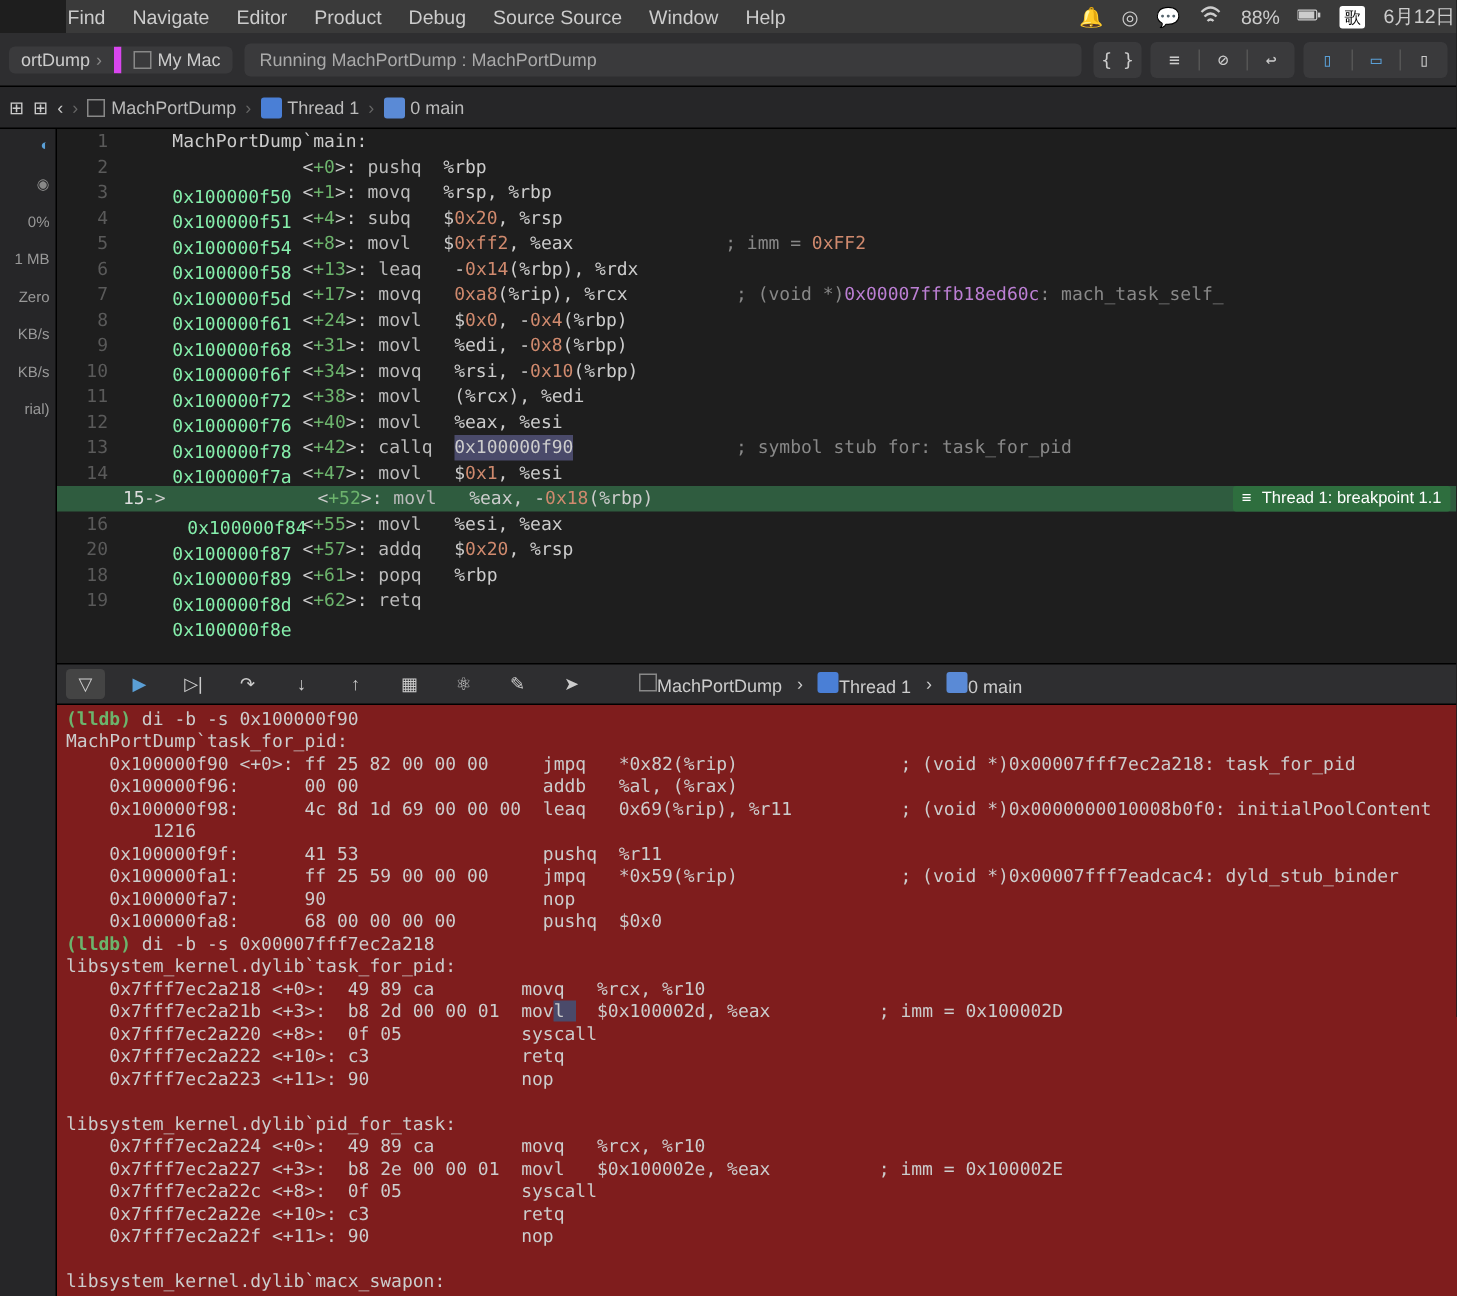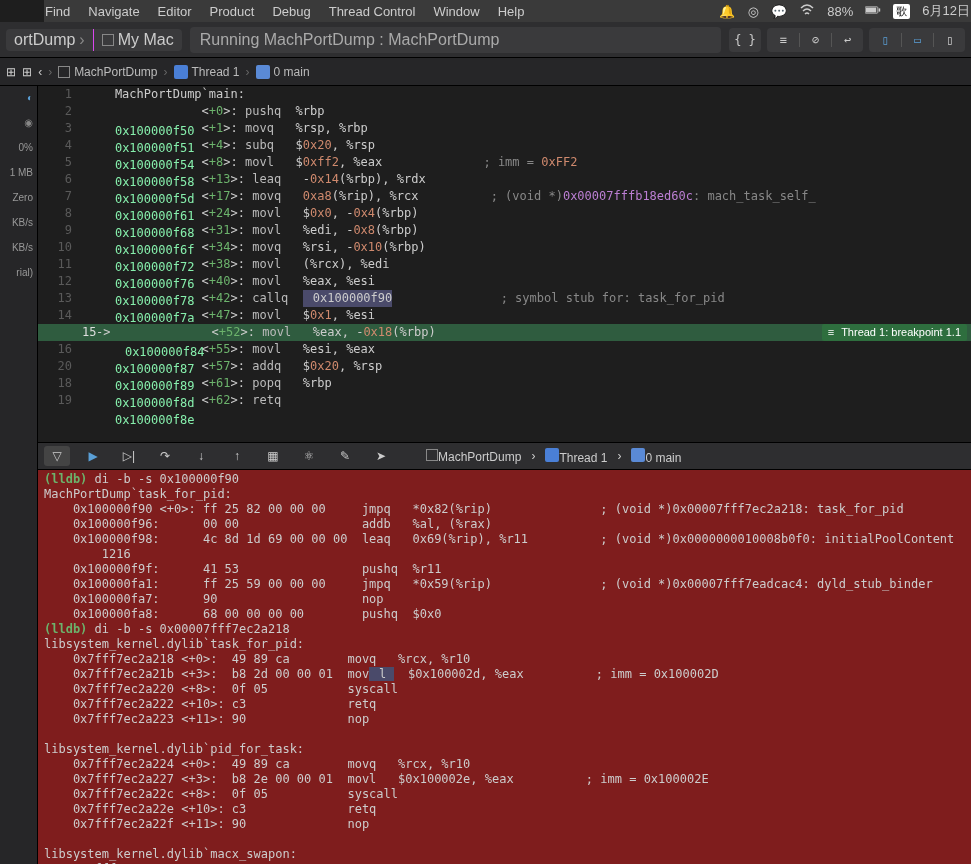--- a/index.html
+++ b/index.html
@@ -2,26 +2,26 @@
 <html><head>
 <meta charset="utf-8">
 <style>
 * { margin: 0; padding: 0; box-sizing: border-box; }
 body { background: #1e1e1e; color: #ccc; font-family: "SF Mono", Menlo, Monaco, monospace; font-size: 12px; width: 971px; height: 864px; overflow: hidden; }
 .menubar { height: 22px; background: #3a3a3a; display: flex; align-items: center; padding: 0 1px; font-family: -apple-system, "Helvetica Neue", sans-serif; font-size: 13px; margin-left: 44px; }
 .menubar .left { display: flex; gap: 18px; }
 .menubar .right { margin-left: auto; display: flex; align-items: center; gap: 12px; }
 .menubar .right svg, .menubar .right .sicon { width: 16px; height: 16px; }
 .toolbar { height: 36px; background: #2e2e30; display: flex; align-items: center; padding: 0 6px; gap: 8px; border-bottom: 1px solid #000; }
-.bc-item { display: inline-flex; align-items: center; gap: 4px; padding: 2px 8px; background: #3a3a3c; border-radius: 4px; font-size: 16px; font-family: -apple-system, sans-serif; }
+.bc-item { display: inline-flex; align-items: center; gap: 4px; padding: 2px 8px; background: #3a3a3c; border-radius: 4px; font-size: 12px; font-family: -apple-system, sans-serif; }
 .bc-sep { color: #888; }
 .scheme { display: flex; align-items: center; gap: 0; }
 .scheme .bc-item:first-child { border-radius: 4px 0 0 4px; }
-.scheme .bc-item:last-child { border-radius: 0 4px 4px 0; border-left: 1px solid #d946ef; text-align: center; }
-.running { flex: 1; background: #3a3a3c; border-radius: 4px; padding: 4px 10px; font-size: 16px; color: #aaa; font-family: -apple-system, sans-serif; }
+.scheme .bc-item:last-child { border-radius: 0 4px 4px 0; border-left: 5px solid #d946ef; text-align: center; }
+.running { flex: 1; background: #3a3a3c; border-radius: 4px; padding: 4px 10px; font-size: 12px; color: #aaa; font-family: -apple-system, sans-serif; }
 .tbtns { display: flex; gap: 6px; }
 .tbtn { width: 32px; height: 24px; background: #3a3a3c; border-radius: 4px; display: flex; align-items: center; justify-content: center; }
 .tbtn.group { display: flex; width: auto; }
 .tbtn.group > div { width: 32px; display: flex; align-items: center; justify-content: center; }
 .tbtn.group > div + div { border-left: 1px solid #555; }
 .navbar { height: 28px; background: #262628; display: flex; align-items: center; padding: 0 6px; gap: 6px; border-bottom: 1px solid #000; font-family: -apple-system, sans-serif; font-size: 12px; }
 .navbar .crumb { display: flex; align-items: center; gap: 4px; color: #bbb; }
 .navbar .sep { color: #666; }
 .body { display: flex; height: calc(864px - 22px - 36px - 28px); }
 .sidebar { width: 38px; background: #262628; border-right: 1px solid #000; display: flex; flex-direction: column; align-items: flex-end; padding: 6px 4px; gap: 14px; font-size: 10px; color: #999; font-family: -apple-system, sans-serif; }
@@ -32,21 +32,21 @@
 .gutter { width: 48px; text-align: right; padding-right: 14px; color: #5a5a5a; user-select: none; }
 .code-line.hl { background: #2f5c3f; }
 .code-line.hl .gutter { color: #ddd; padding-left: 44px; }
 .addr { color: #86efac; margin-top: 20px; }
 .off { color: #6cb36c; }
 .op { color: #bbb; }
 .num { color: #d08a6e; }
 .sym { color: #bc7fd4; text-align: right; }
 .cmt { color: #888; }
 .txt { color: #ccc; }
-.sel { background: #4a4a6a; padding-left: 10px; }
+.sel { background: #4a4a6a; }
 .breakpoint-tag { position: absolute; right: 4px; background: #2e6e3e; color: #fff; padding: 0 6px; border-radius: 2px; font-size: 11px; font-family: -apple-system, sans-serif; display: flex; align-items: center; gap: 4px; }
 .dbgbar { height: 28px; background: #2e2e30; border-top: 1px solid #000; border-bottom: 1px solid #000; display: flex; align-items: center; padding: 0 6px; gap: 10px; font-family: -apple-system, sans-serif; font-size: 12px; }
 .dbgbar .dicon { width: 26px; height: 20px; display: flex; align-items: center; justify-content: center; border-radius: 3px; }
 .dbgbar .dicon.active { background: #444; }
 .console { flex: 1.1; overflow: hidden; background: #7f1d1d; padding: 2px 0 0 6px; }
 .console .cline { white-space: pre; line-height: 15px; height: 15px; font-size: 12px; }
 .prompt { color: #6cb36c; font-weight: bold; }
 .thread-icon { display: inline-block; width: 14px; height: 14px; background: #4a7fd6; border-radius: 2px; }
 .person-icon { display: inline-block; width: 14px; height: 14px; background: #5a8ad6; border-radius: 2px; }
 .proj-icon { display: inline-block; width: 12px; height: 12px; border: 1px solid #888; }
@@ -54,21 +54,21 @@
 </head>
 <body>
 
 <div class="menubar">
   <div class="left" id="menubar-left">
       <span>Find</span>
       <span>Navigate</span>
       <span>Editor</span>
       <span>Product</span>
       <span>Debug</span>
-      <span>Thread Control</span>
+      <span>Source Source</span>
       <span>Window</span>
       <span>Help</span>
     </div>
   <div class="right">
     <span>🔔</span>
     <span>◎</span>
     <span>💬</span>
     <span>
       <svg viewBox="0 0 16 16" fill="none" stroke="#ccc" stroke-width="1.5">
           <path d="M2 6 Q8 0 14 6 M4 9 Q8 5 12 9 M6 12 Q8 10 10 12"></path>

